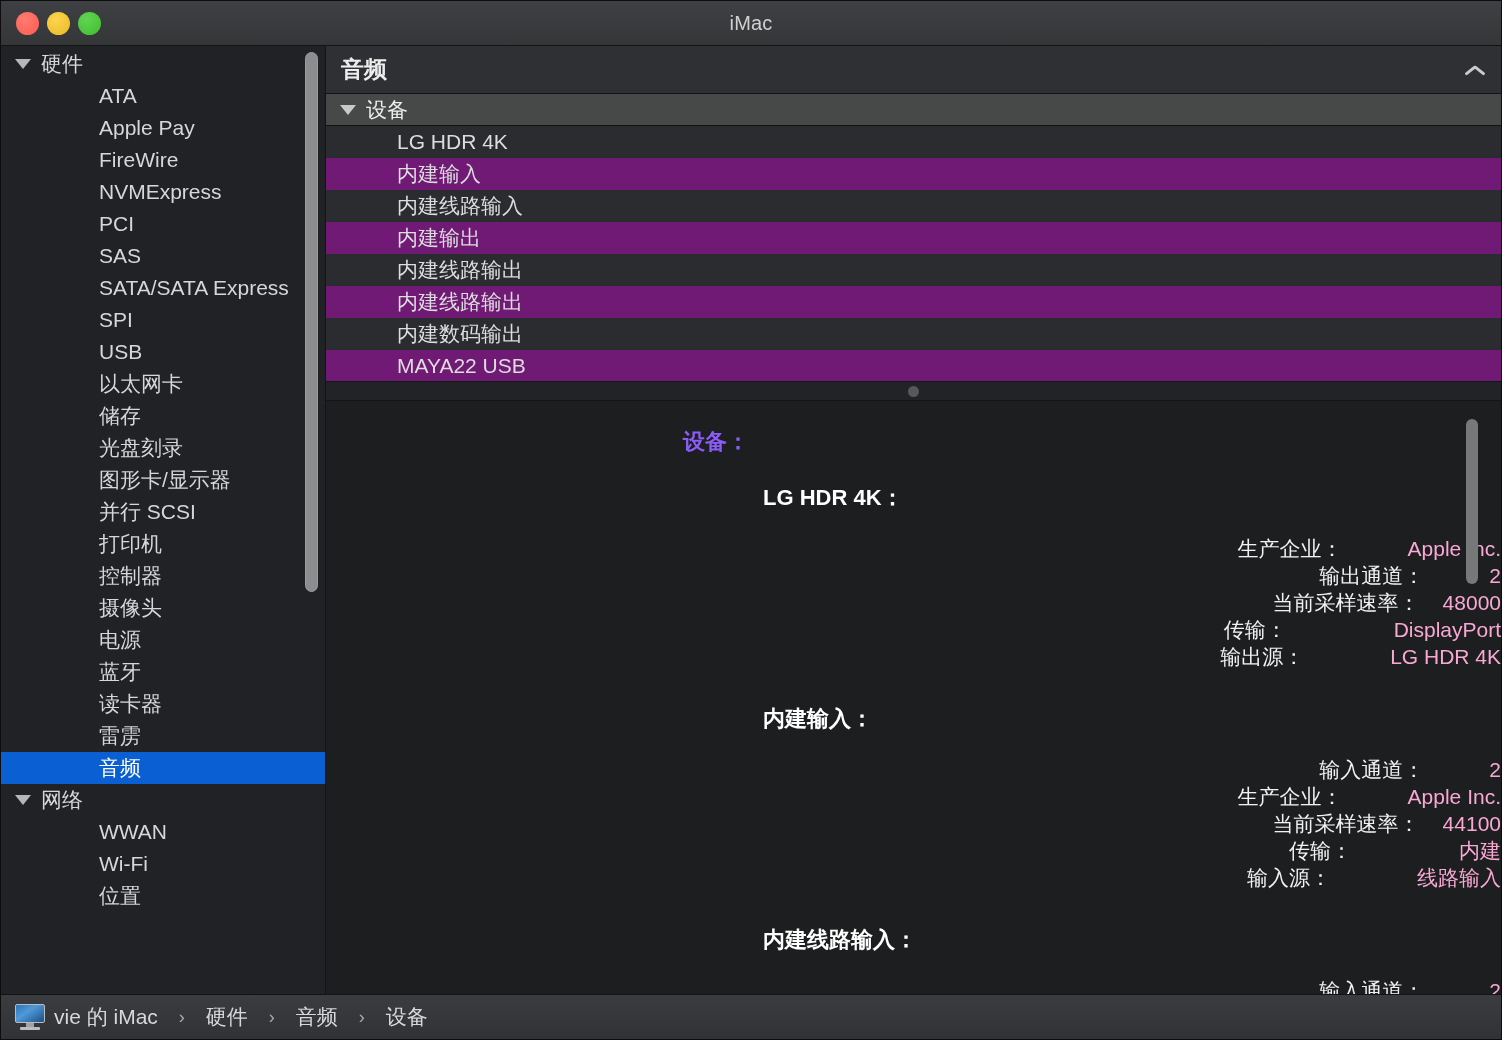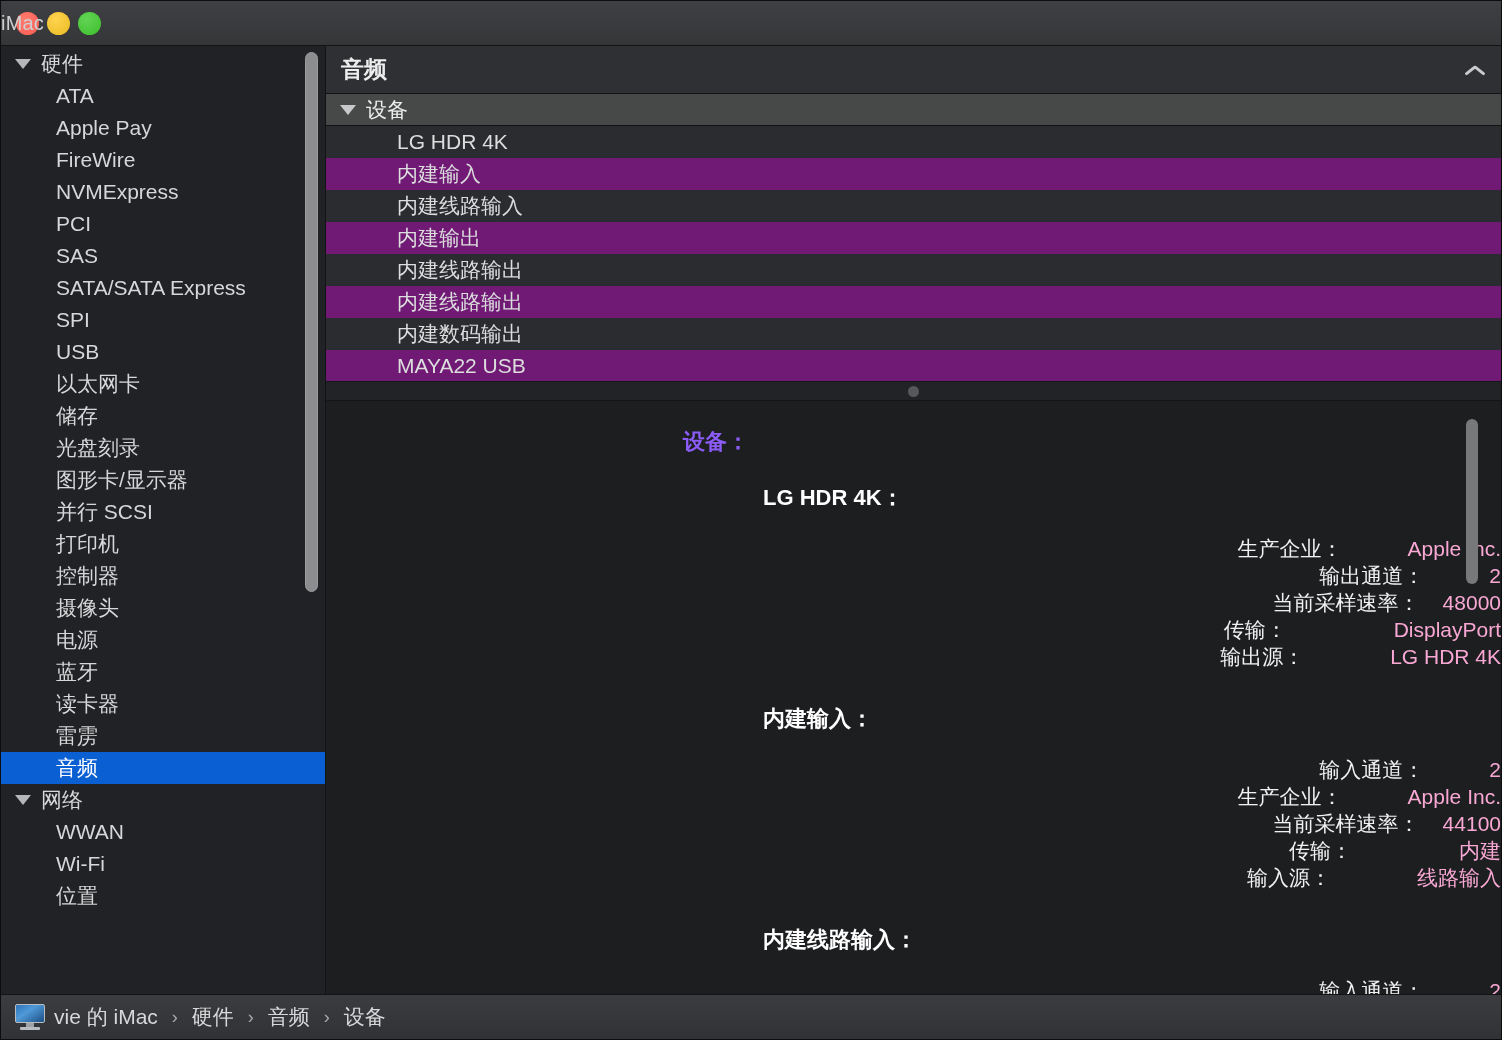--- a/index.html
+++ b/index.html
@@ -24,21 +24,21 @@
     border-bottom: 1px solid #121314;
     display: flex; align-items: center;
     position: relative;
   }
   .traffic { display: flex; align-items: center; gap: 8px; padding-left: 15px; }
   .light { width: 23px; height: 23px; border-radius: 50%; }
   .light.red    { background: radial-gradient(circle at 38% 32%, #ff7b6e, #fc5b52); }
   .light.yellow { background: radial-gradient(circle at 38% 32%, #ffd34f, #e8bb22); }
   .light.green  { background: radial-gradient(circle at 38% 32%, #62d455, #3dbe2b); }
   .title {
-    position: absolute; left: 0; right: 0; text-align: left;
+    position: absolute; left: 0; right: 0; text-align: center;
     font-size: 20px; color: #cfd0d1; letter-spacing: .2px;
     pointer-events: none;
   }
 
   
   .body { flex: 1 1 auto; display: flex; min-height: 0; }
 
   
   .sidebar {
     width: 325px; flex: 0 0 325px;
@@ -46,21 +46,21 @@
     position: relative;
     border-right: 1px solid #121314;
     overflow: hidden;
   }
   .sb-list { padding-top: 2px; }
   .sb-row {
     height: 32px; display: flex; align-items: center;
     font-size: 21px; color: #d6d7d8; white-space: nowrap;
   }
   .sb-row.group { padding-left: 14px; color: #d6d7d8; }
-  .sb-row.child { padding-left: 55px; }
+  .sb-row.child { padding-left: 98px; }
   .sb-row.selected { background: #0a5fd3; color: #ffffff; }
   .disc {
     width: 0; height: 0; margin-right: 10px;
     border-left: 8px solid transparent; border-right: 8px solid transparent;
     border-top: 10px solid #b6b7b8;
   }
   .sb-scroll {
     position: absolute; top: 6px; right: 7px;
     width: 13px; height: 540px;
     background: #8c8d8e; border-radius: 7px;
@@ -156,21 +156,21 @@
     background: linear-gradient(145deg, #2f73b8 0%, #4f9ad8 40%, #1d4f86 100%);
     border: 1.5px solid #b9bcc0; border-radius: 2px;
   }
   .mac-icon .neck {
     position: absolute; left: 11px; top: 19px; width: 8px; height: 4px; background: #9ea2a6;
   }
   .mac-icon .foot {
     position: absolute; left: 5px; top: 23px; width: 20px; height: 3px;
     background: #b9bcc0; border-radius: 1px;
   }
-  .crumbs { display: flex; align-items: center; gap: 14px; font-size: 21px; color: #d7d8d9; }
+  .crumbs { display: flex; align-items: center; gap: 21px; font-size: 21px; color: #d7d8d9; }
   .crumb-sep { color: #a9abad; font-size: 18px; }
 </style>
 </head>
 <body>
 
 <div class="window">
 
   <div class="titlebar">
     <div class="traffic">
       <div class="light red"></div>

